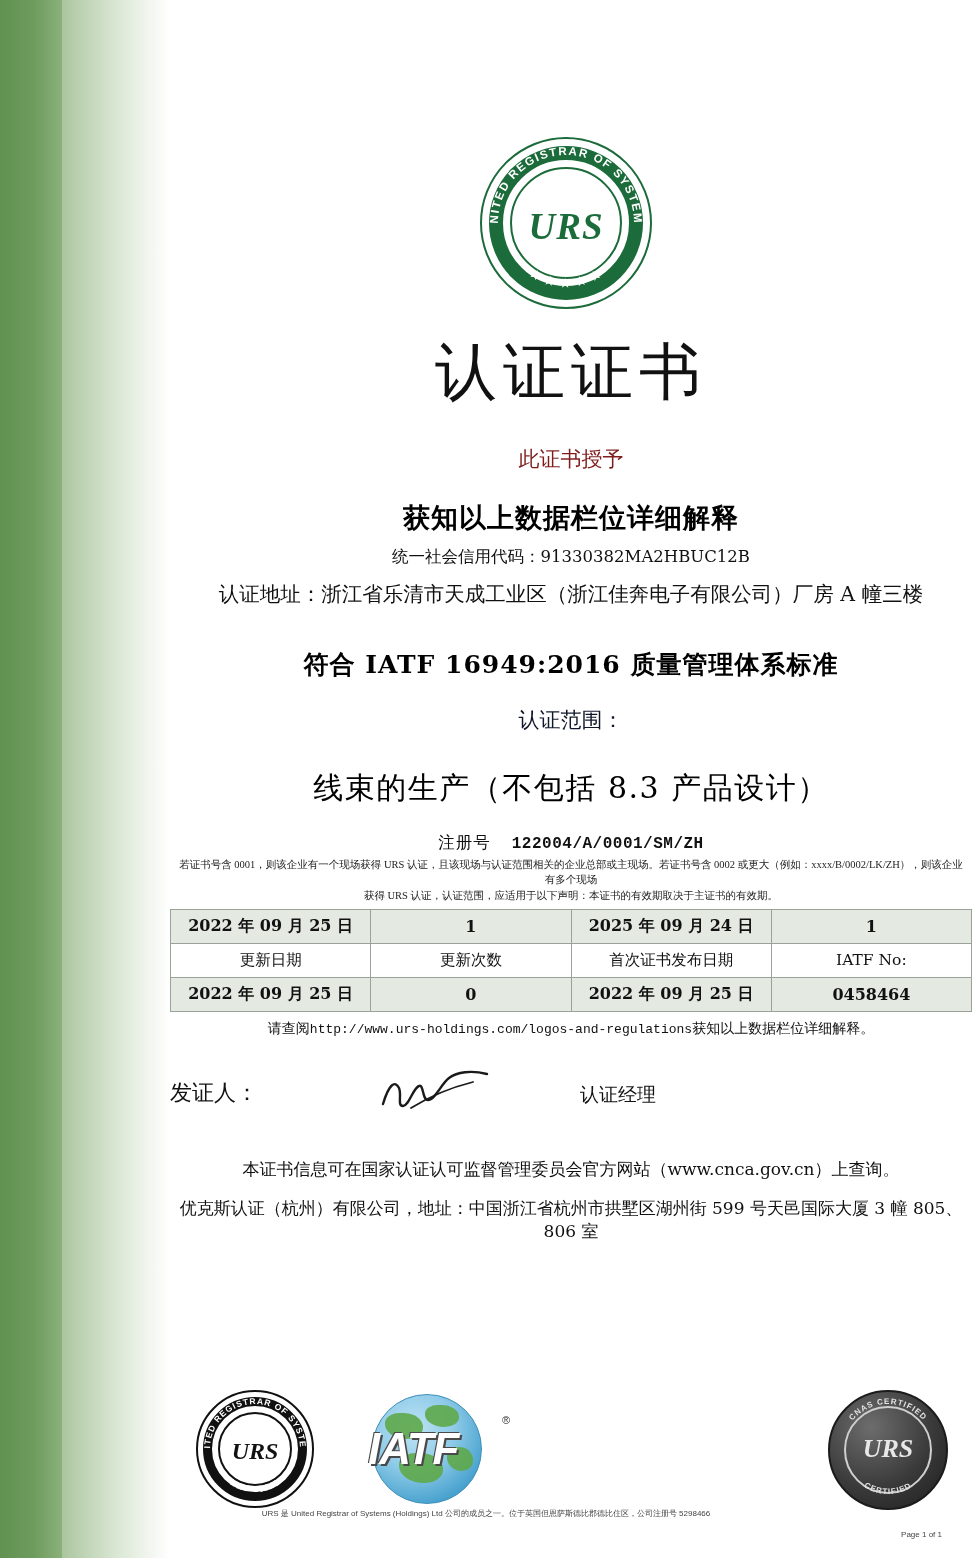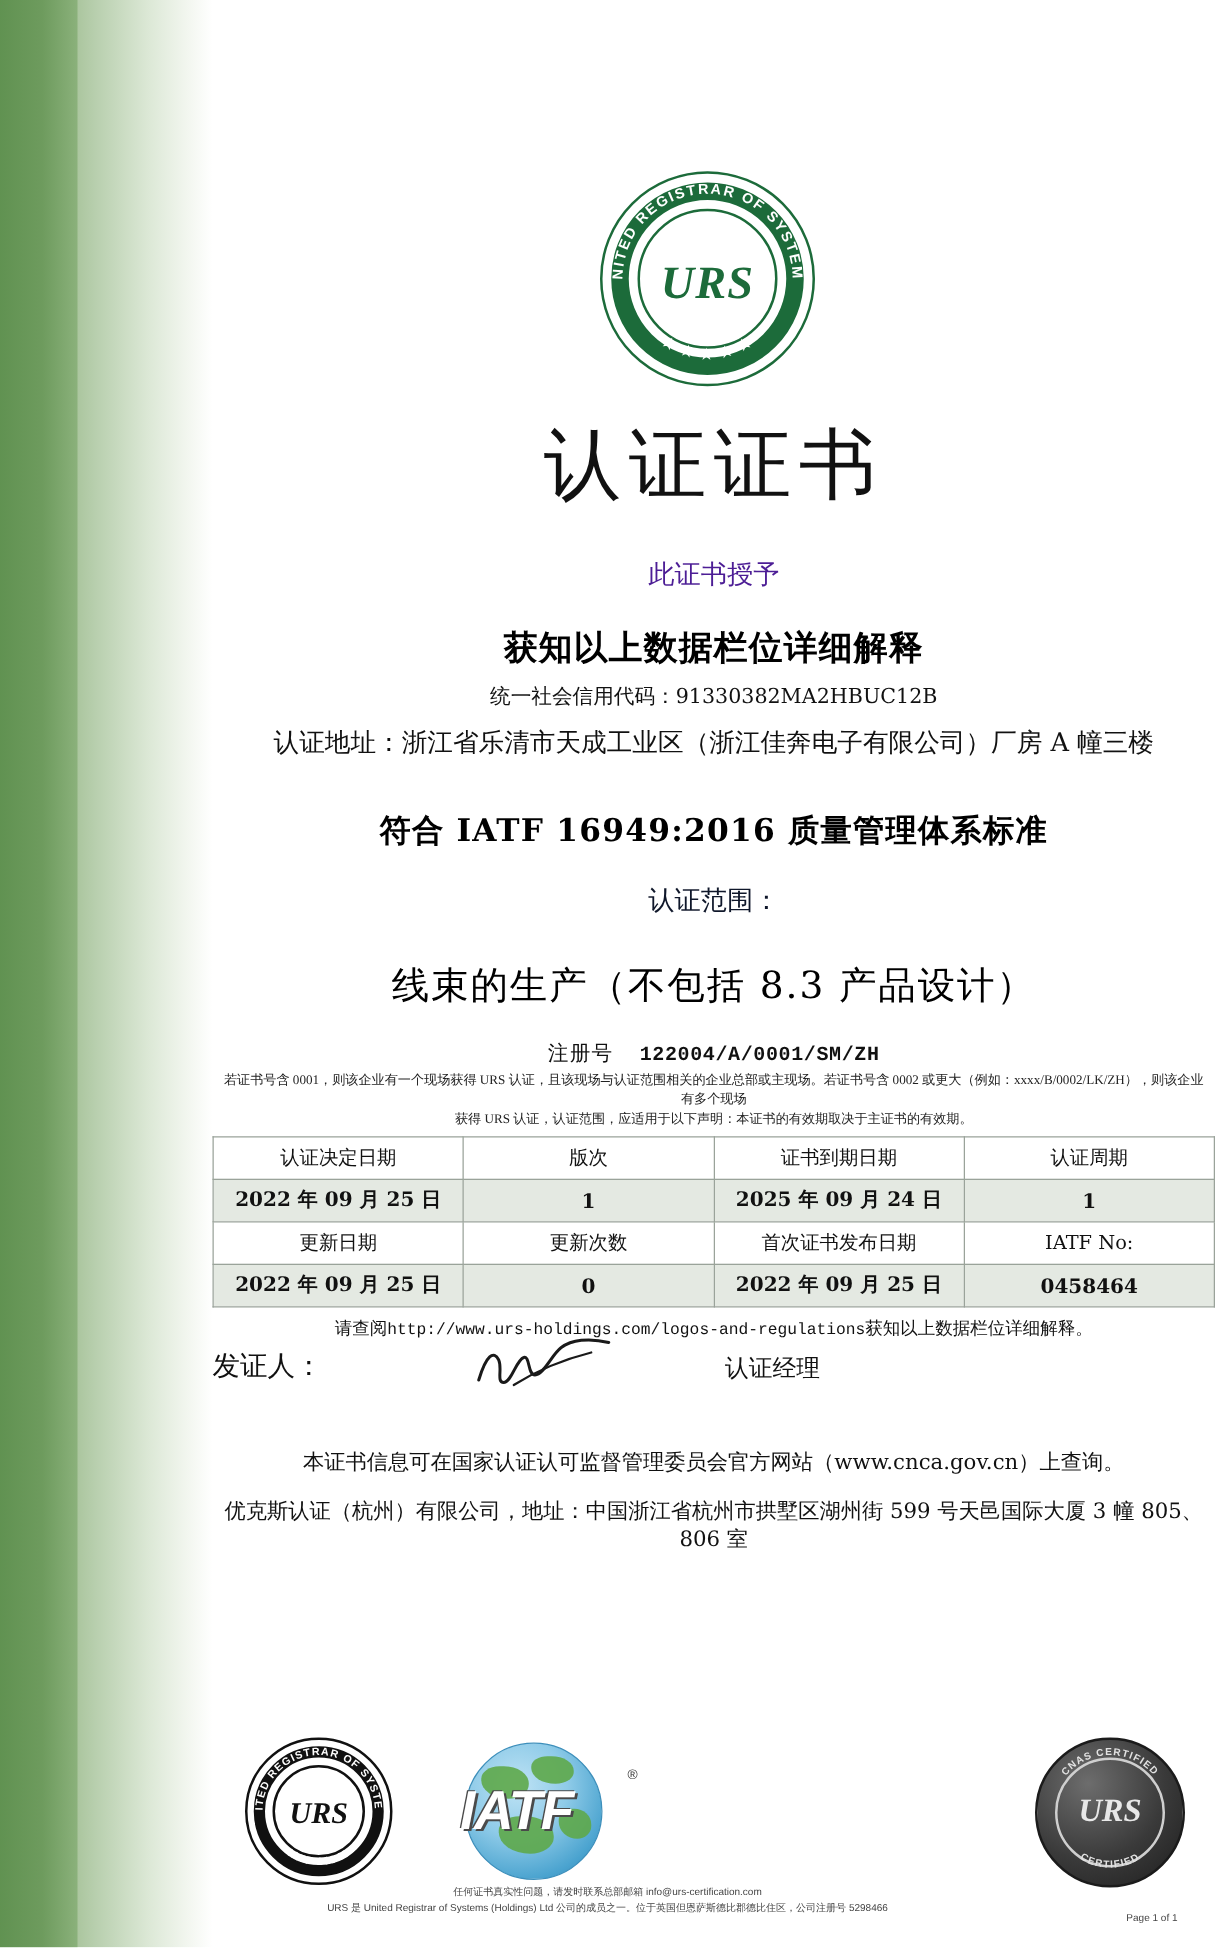--- a/index.html
+++ b/index.html
@@ -121,21 +121,21 @@
     font-weight: normal;
   }
 
   .awarded-to {
     position: absolute;
     left: 0;
     top: 445px;
     width: 802px;
     text-align: center;
     font-size: 21px;
-    color: #4c1d95;
+    color: #7f1d1d;
     font-family: "DejaVu Serif", serif;
   }
   .company-name {
     position: absolute;
     left: 0;
     top: 500px;
     width: 802px;
     text-align: center;
     font-size: 27px;
     font-weight: bold;
@@ -481,26 +481,20 @@
       <div class="reg-row">
         <span class="reg-label">注册号</span>
         &nbsp;&nbsp;
         <span class="reg-value">122004/A/0001/SM/ZH</span>
       </div>
       <div class="fineprint">若证书号含 0001，则该企业有一个现场获得 URS 认证，且该现场与认证范围相关的企业总部或主现场。若证书号含 0002 或更大（例如：xxxx/B/0002/LK/ZH），则该企业有多个现场</div>
       <div class="fineprint" style="padding-top:0;margin-top:-4px">获得 URS 认证，认证范围，应适用于以下声明：本证书的有效期取决于主证书的有效期。</div>
 
       <table class="info">
         <tbody>
-            <tr>
-          <td>认证决定日期</td>
-          <td>版次</td>
-          <td>证书到期日期</td>
-          <td>认证周期</td>
-        </tr>
         <tr class="shaded">
           <td>2022 年 09 月 25 日</td>
           <td>1</td>
           <td>2025 年 09 月 24 日</td>
           <td>1</td>
         </tr>
         <tr>
           <td>更新日期</td>
           <td>更新次数</td>
           <td>首次证书发布日期</td>
@@ -579,18 +573,17 @@
         </text>
         <text>
           <textPath href="#cArcBot" startOffset="50%" text-anchor="middle">CERTIFIED</textPath>
         </text>
       </svg>
       <div class="mark">URS</div>
     </div>
   </div>
 
   <div class="footer-strip">
-    <div class="footer-line">任何证书真实性问题，请发时联系总部邮箱 info@urs-certification.com</div>
     <div class="footer-line">URS 是 United Registrar of Systems (Holdings) Ltd 公司的成员之一。位于英国但恩萨斯德比郡德比住区，公司注册号 5298466</div>
     <div class="page-num">Page 1 of 1</div>
   </div>
 
 </div>
 
 </body></html>

